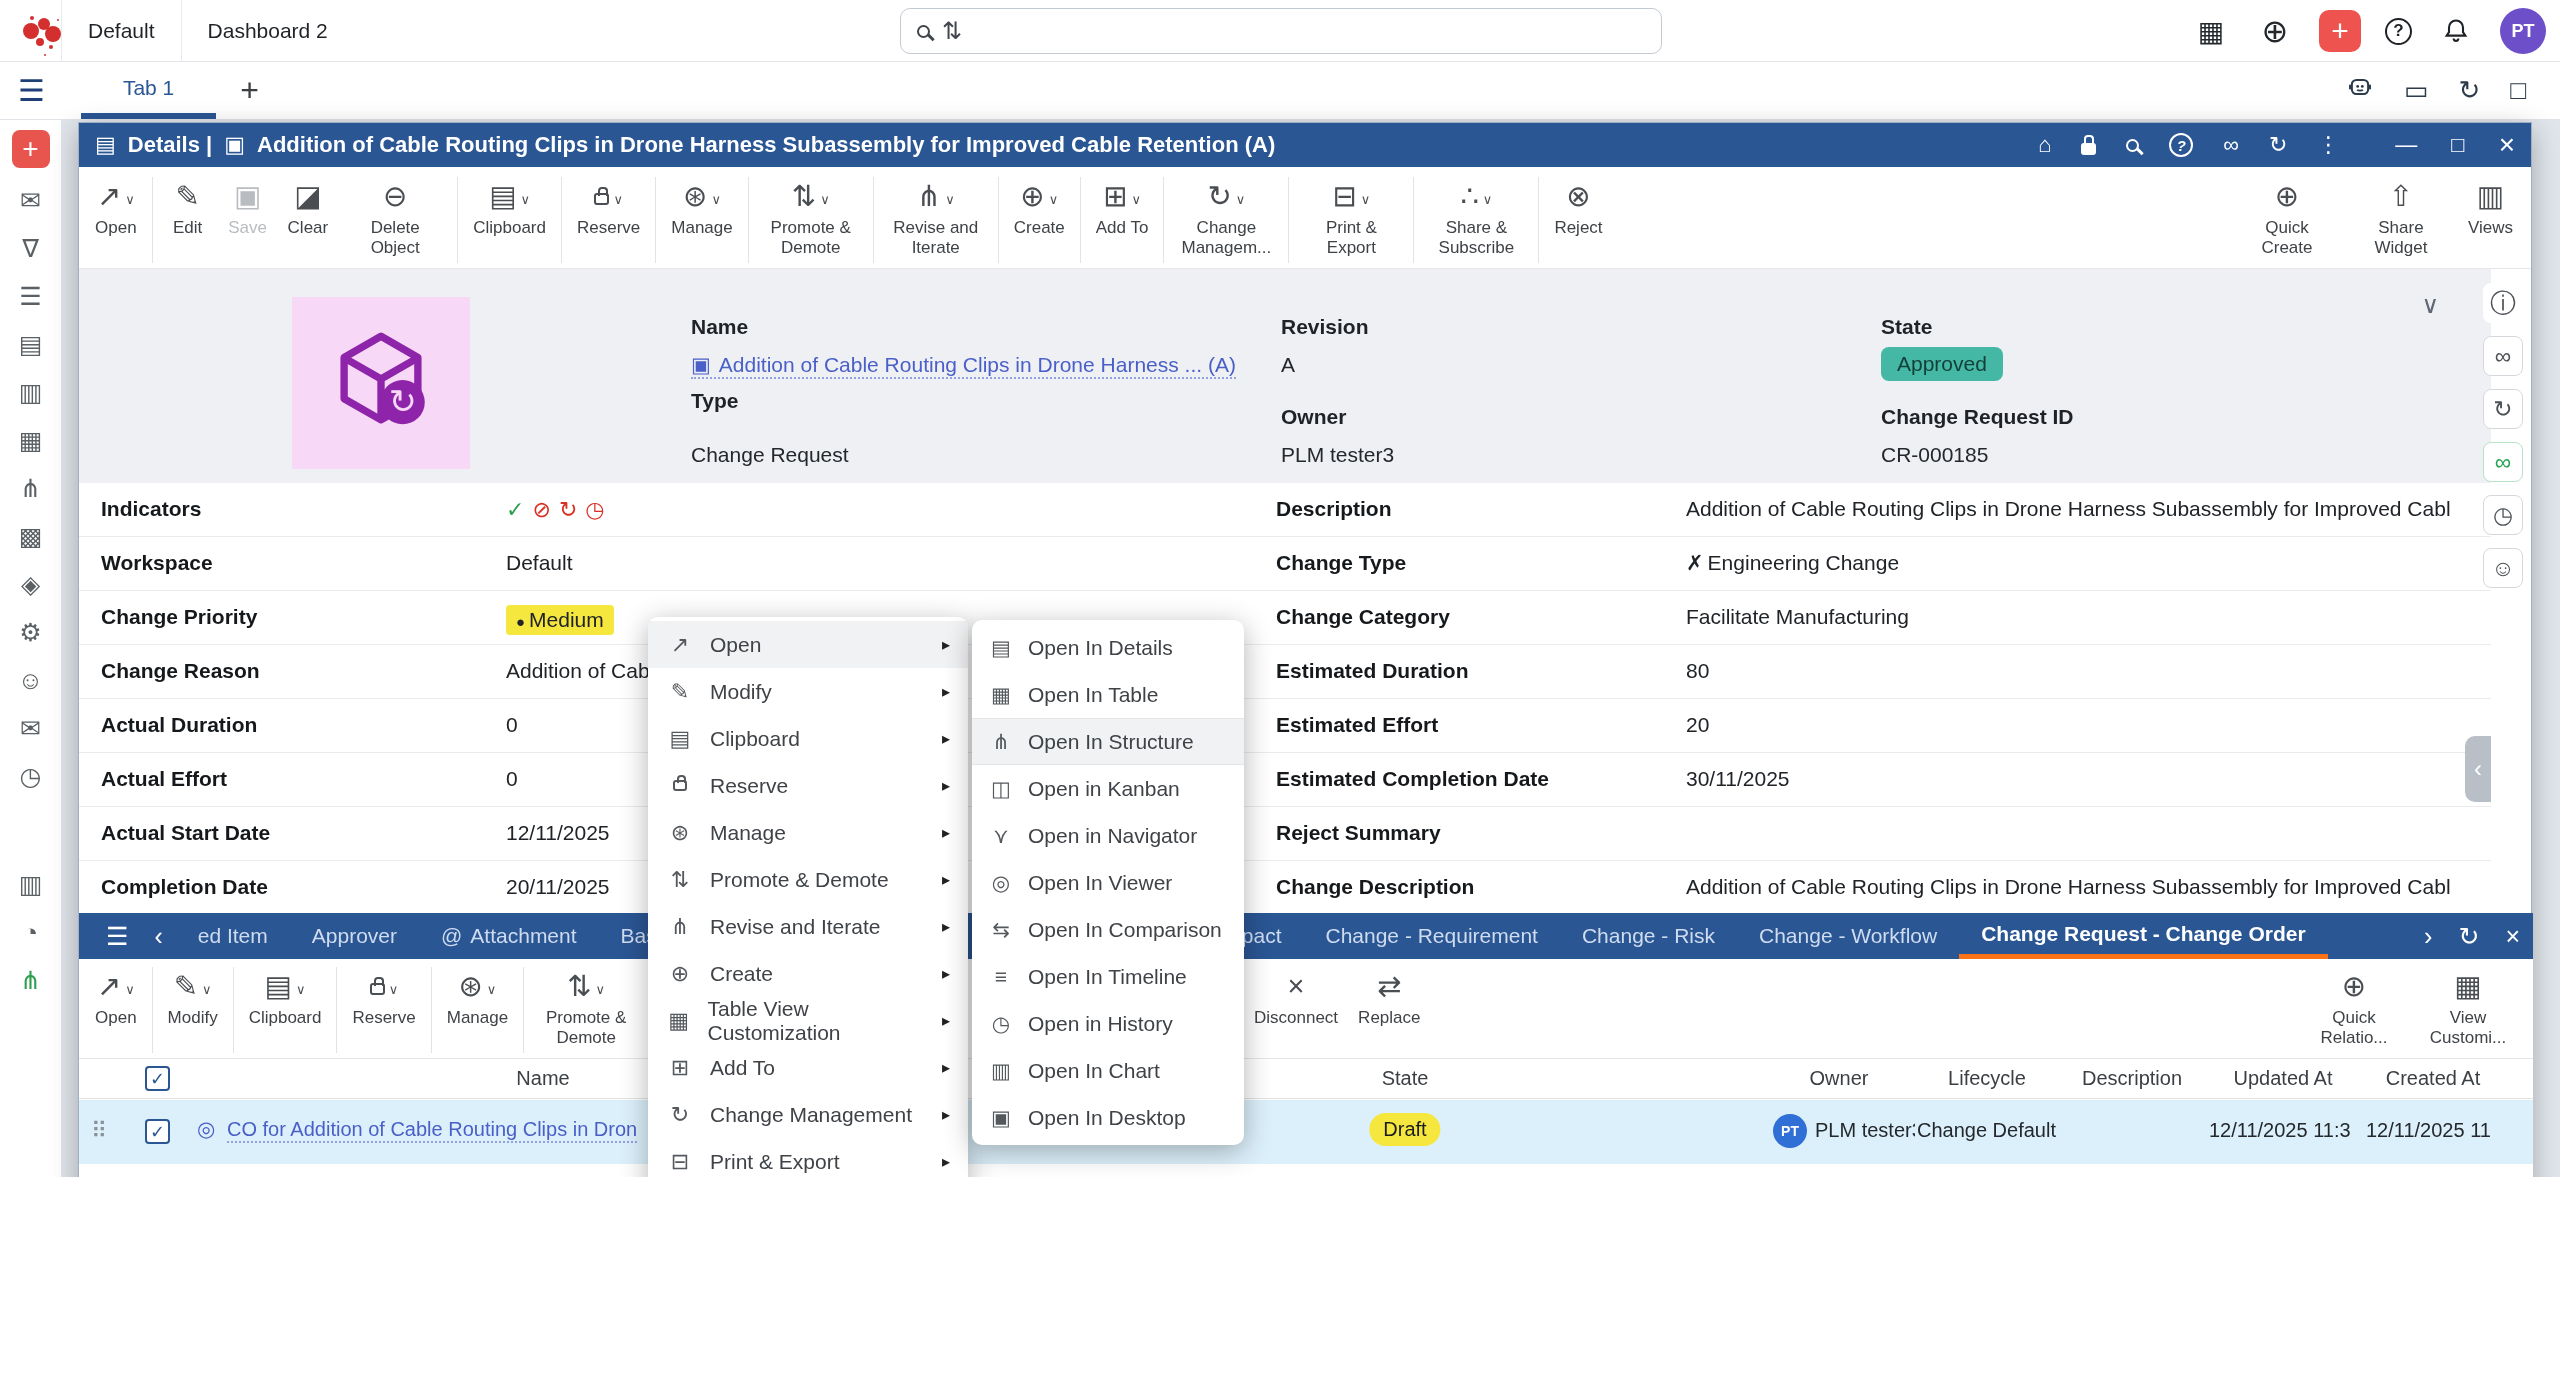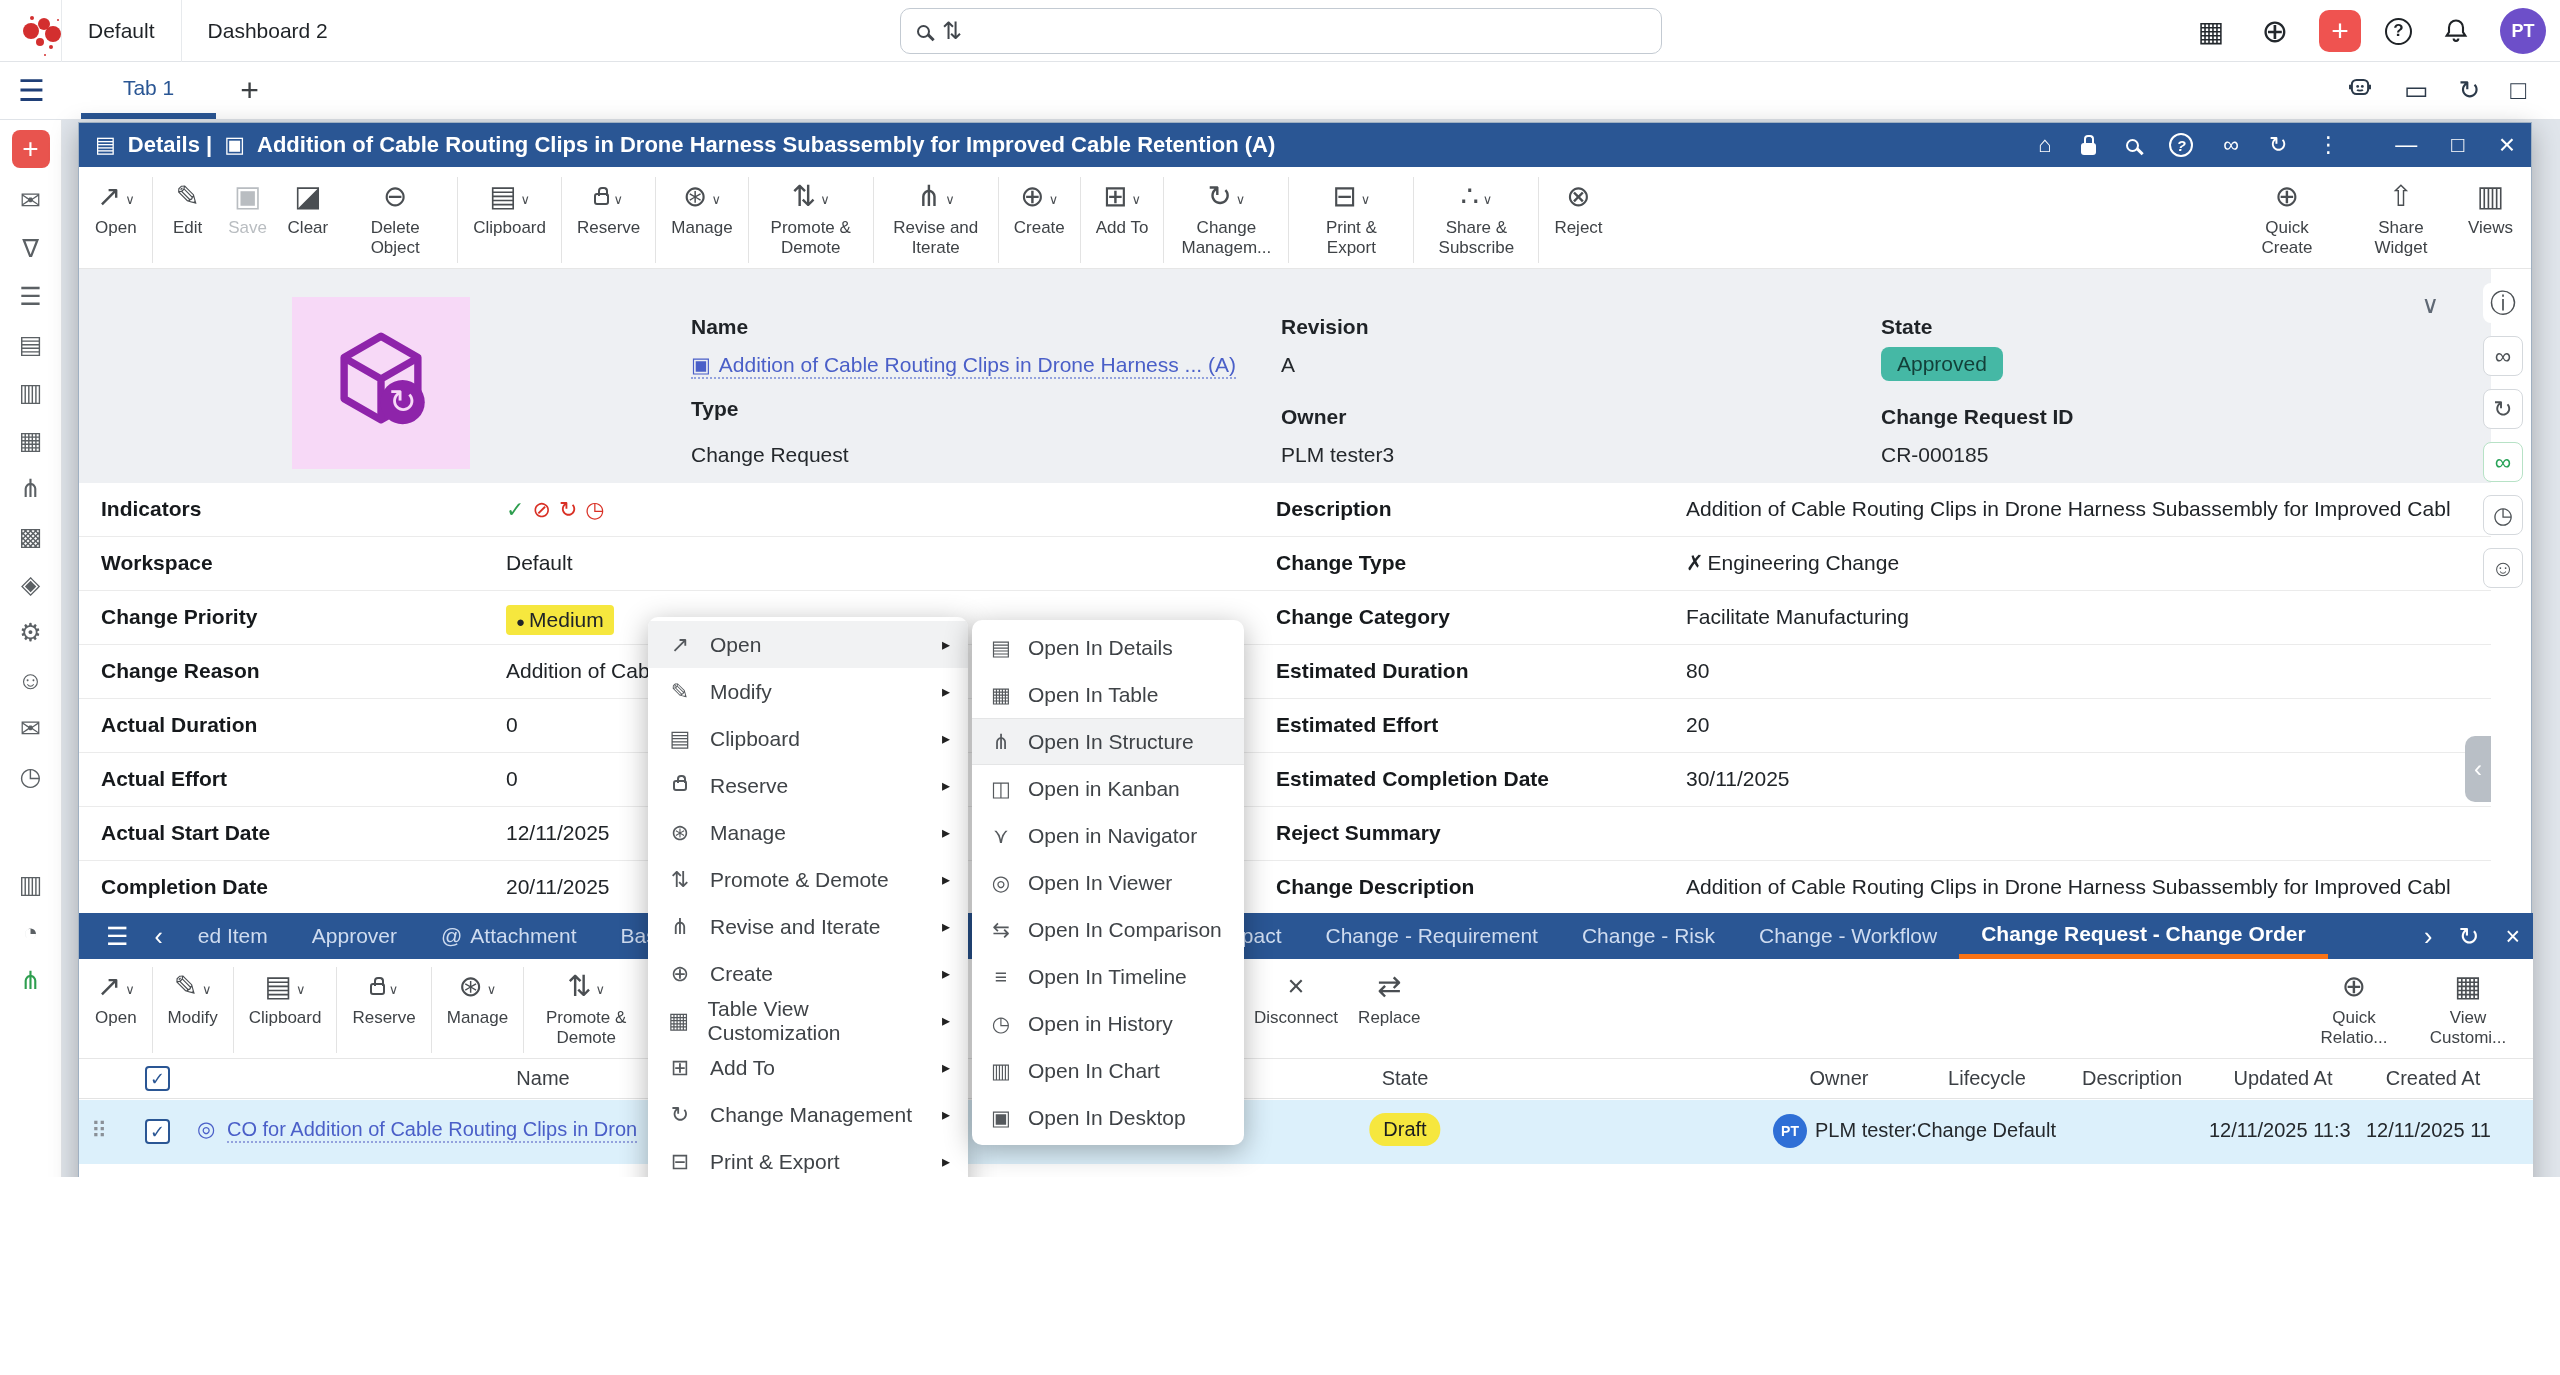--- a/index.html
+++ b/index.html
@@ -376,21 +376,21 @@
       </div>
       <span class="sl" style="left:612px;top:46px">Name</span>
       <span class="sv" style="left:612px;top:84px"><a class="slink">
             <i style="font-style:normal">▣</i>
             <span>Addition of Cable Routing Clips in Drone Harness ... (A)</span>
           </a></span>
       <span class="sl" style="left:1202px;top:46px">Revision</span>
       <span class="sv" style="left:1202px;top:84px">A</span>
       <span class="sl" style="left:1802px;top:46px">State</span>
       <span class="sv" style="left:1802px;top:78px"><i class="pill-teal" style="font-style:normal">Approved</i></span>
-      <span class="sl" style="left:612px;top:128px">Type</span>
+      <span class="sl" style="left:612px;top:120px">Type</span>
       <span class="sv" style="left:612px;top:174px">Change Request</span>
       <span class="sl" style="left:1202px;top:136px">Owner</span>
       <span class="sv" style="left:1202px;top:174px">PLM tester3</span>
       <span class="sl" style="left:1802px;top:136px">Change Request ID</span>
       <span class="sv" style="left:1802px;top:174px">CR-000185</span>
       <span class="schev">∨</span>
     </div>
 
     <div class="props">
       <div class="prow">

